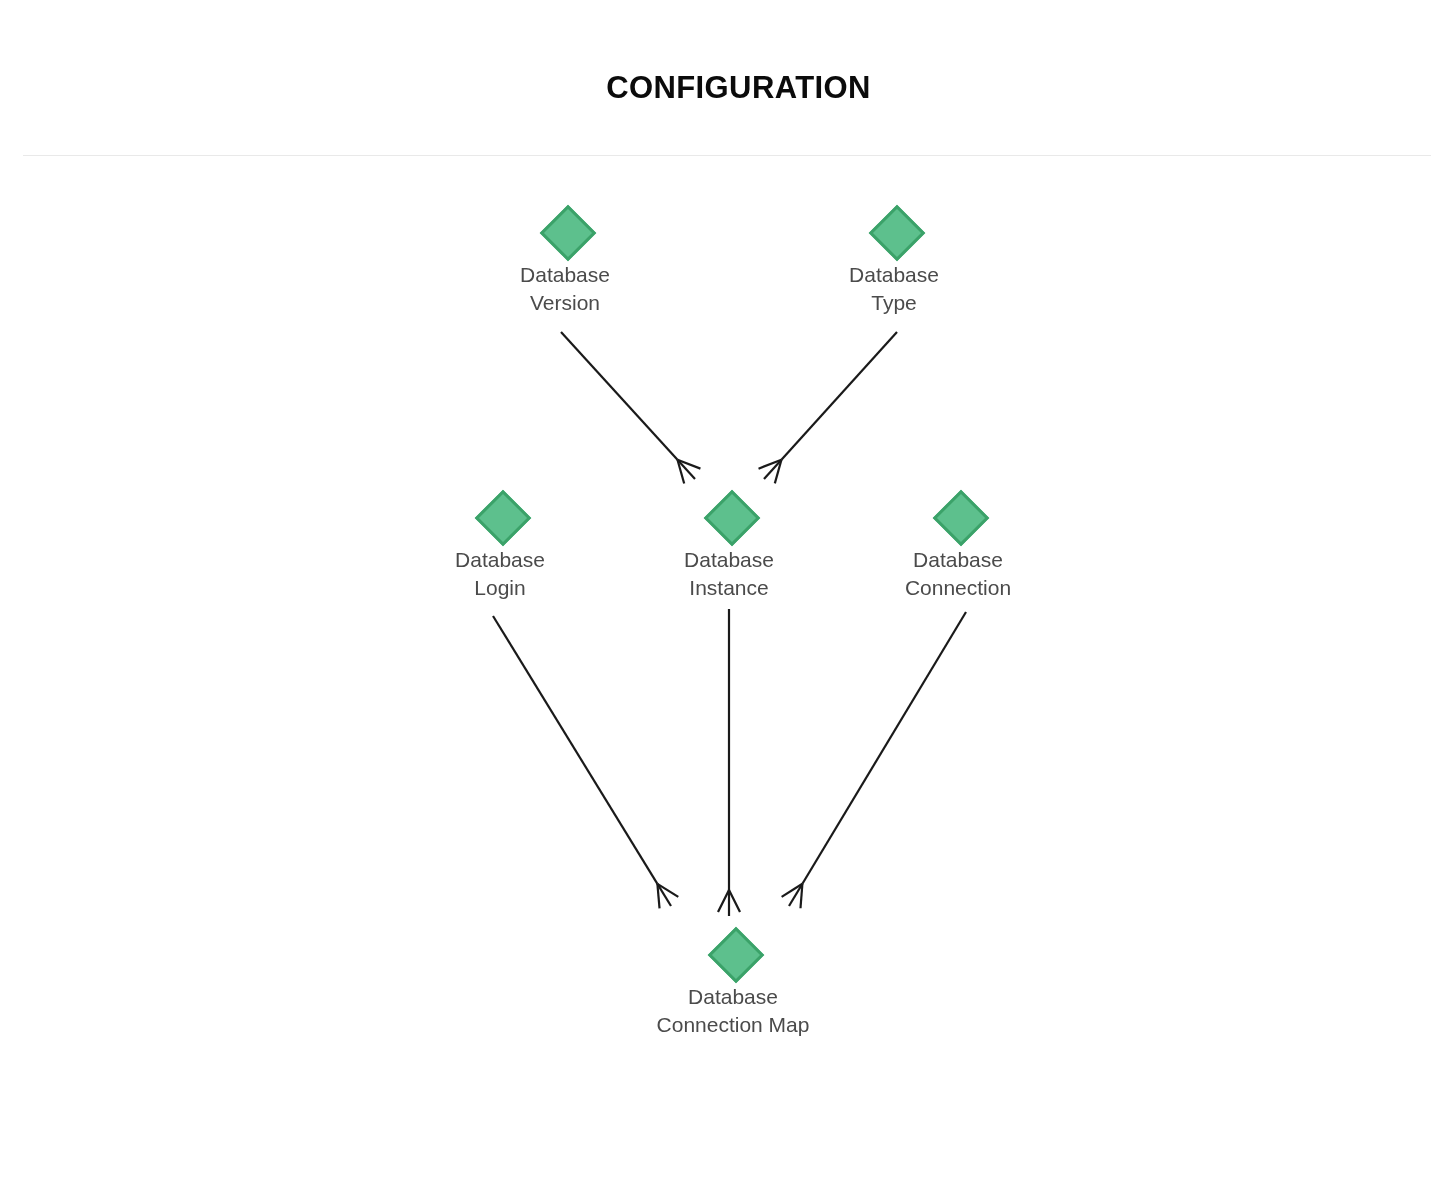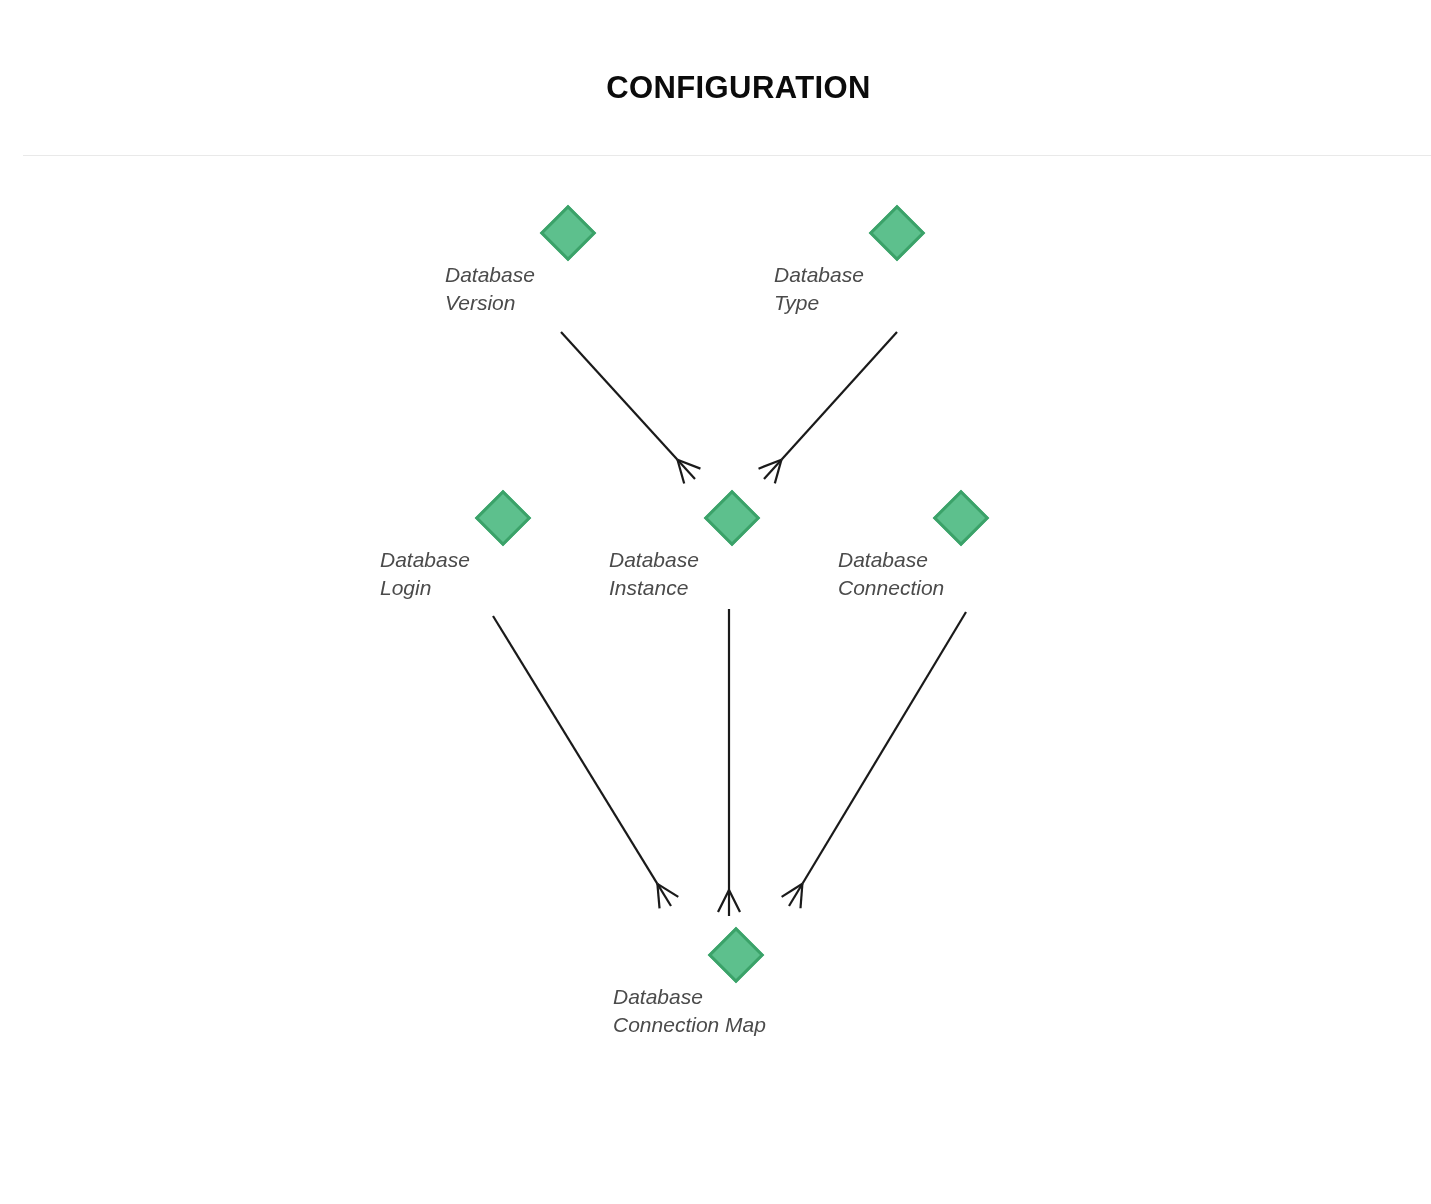--- a/index.html
+++ b/index.html
@@ -61,22 +61,21 @@
     width: 1431px;
     height: 1048px;
     pointer-events: none;
   }
 
   
   .node {
     position: absolute;
     width: 240px;
     margin-left: -120px;
-    text-align: left;
-    font-style: italic;
+    text-align: center;
   }
   .diamond-wrap {
     width: 240px;
     height: 50px;
     position: relative;
   }
   .diamond {
     position: absolute;
     left: 50%;
     top: 50%;

